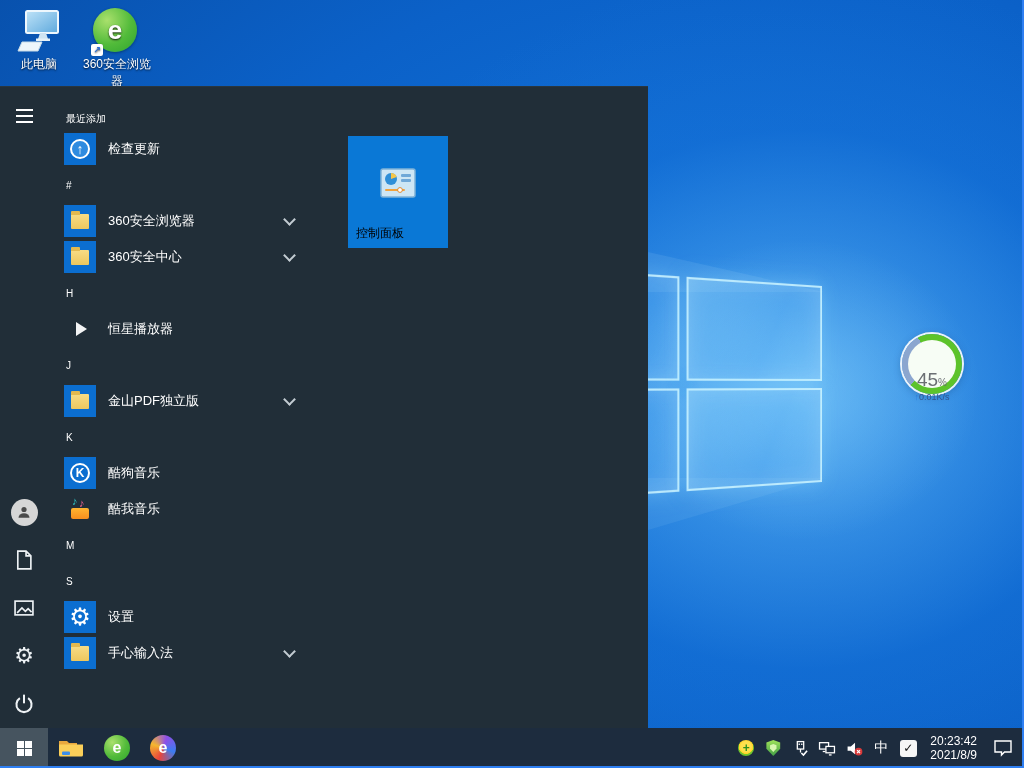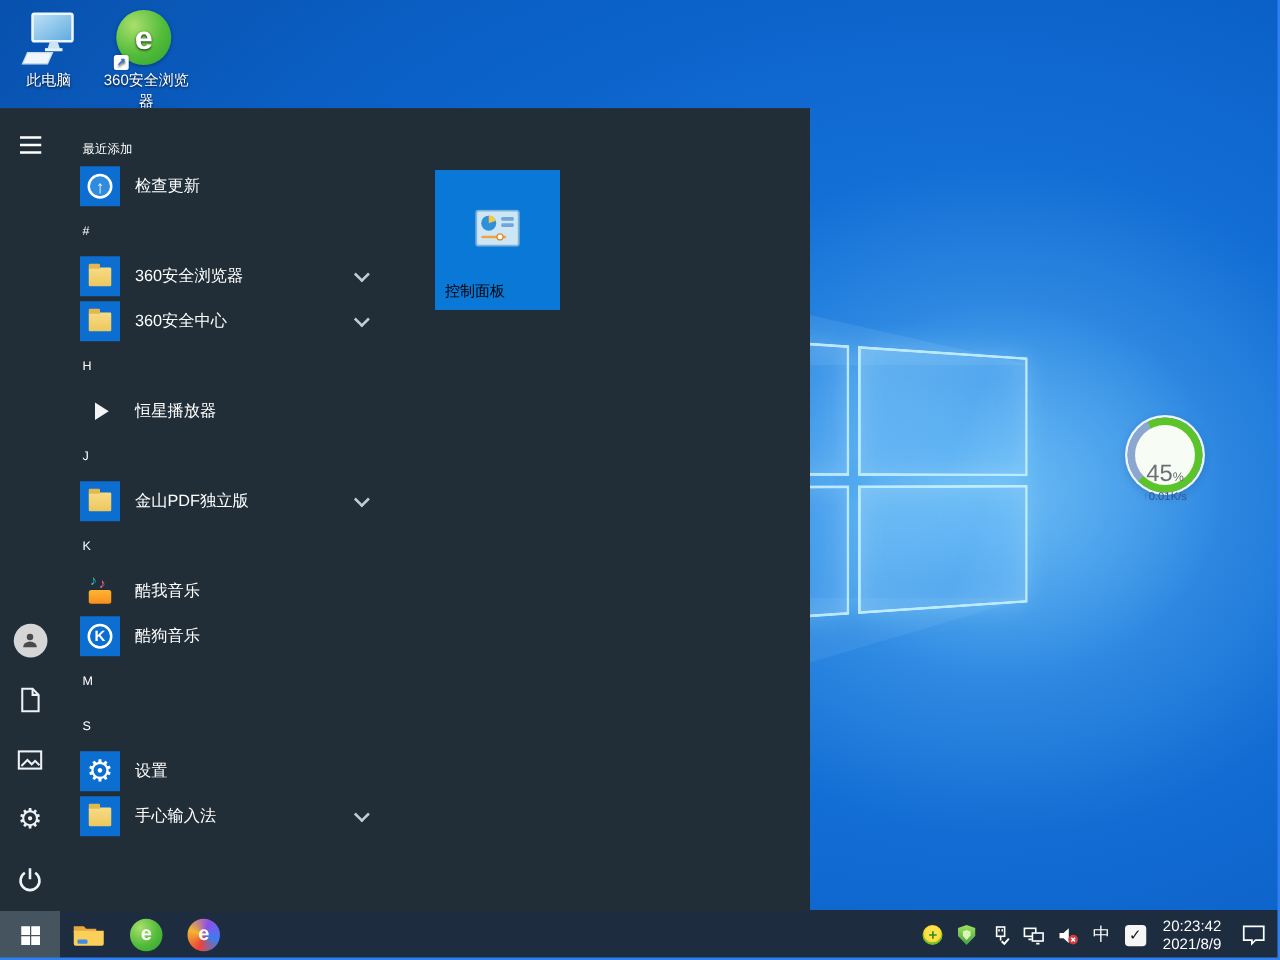--- a/index.html
+++ b/index.html
@@ -222,26 +222,26 @@
 
       <div class="sm-row">
         <span class="t32 folder"></span>
         <span>金山PDF独立版</span>
         <span class="chev"></span>
       </div>
 
       <div class="sm-header">K</div>
 
       <div class="sm-row">
+        <span class="t32 kugou"></span>
+        <span>酷狗音乐</span>
+      </div>
+      <div class="sm-row">
         <span class="t32 own kuwo"></span>
         <span>酷我音乐</span>
-      </div>
-      <div class="sm-row">
-        <span class="t32 kugou"></span>
-        <span>酷狗音乐</span>
       </div>
 
       <div class="sm-header">M</div>
 
 
       <div class="sm-header">S</div>
 
       <div class="sm-row">
         <span class="t32 settings32"></span>
         <span>设置</span>

